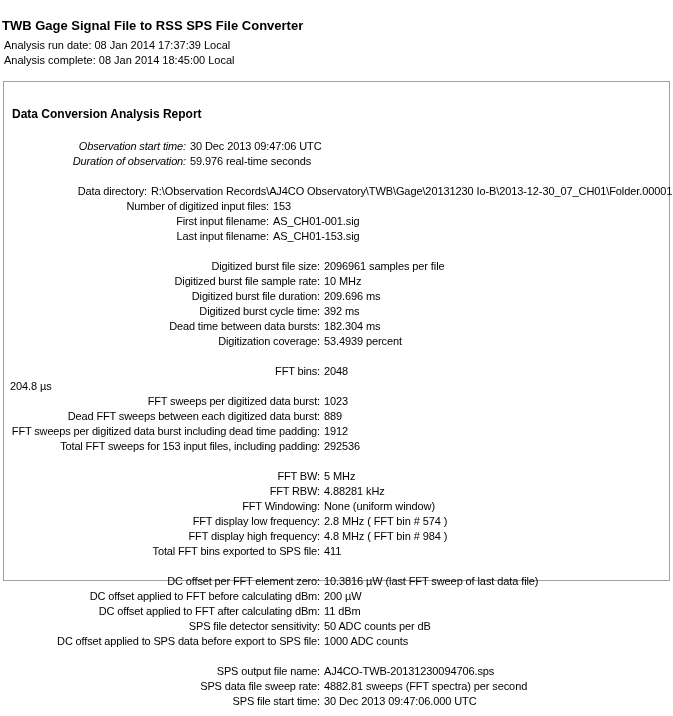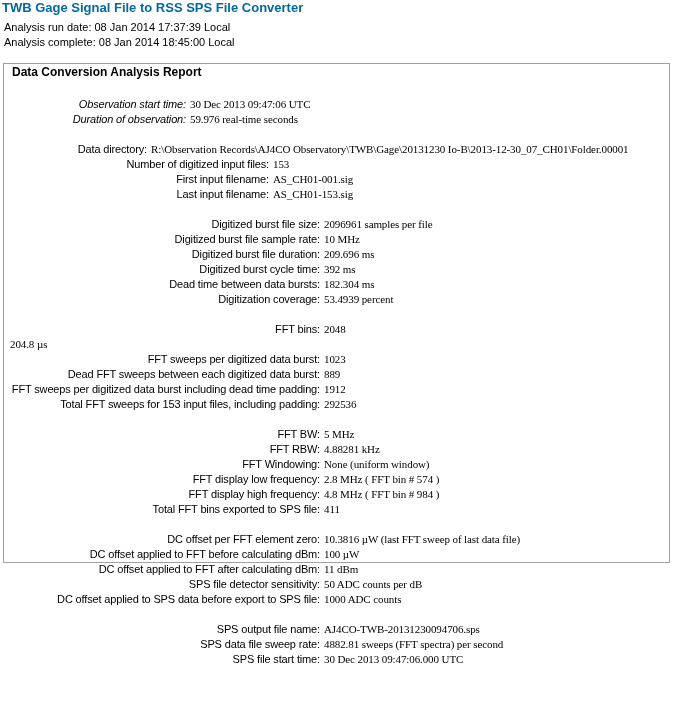--- a/index.html
+++ b/index.html
@@ -3,49 +3,49 @@
 <meta charset="utf-8">
 <style>
   html,body{margin:0;padding:0;background:#ffffff;}
   body{
     width:673px;height:716px;
     font-family:"Liberation Sans",sans-serif;
     color:#000;
     overflow:hidden;
   }
   .app-title{
-    margin:0 0 0 2px;
-    font-size:13px;font-weight:bold;color:#0369a1;
+    margin:18px 0 0 2px;
+    font-size:13px;font-weight:bold;color:#000000;
     line-height:16px;white-space:nowrap;
   }
   .meta{
     margin-left:4px;font-size:11px;line-height:15px;white-space:nowrap;
   }
   .meta-block{margin-top:4px;}
   .report-panel{
     margin:13px 3px 0 3px;
     border:1px solid #a0a0a0;
     height:500px;
     box-sizing:border-box;
-    padding:1px 2px 0 2px;
+    padding:25px 2px 0 2px;
     background:#fff;
   }
   .report-title{
     margin-left:6px;
     font-size:12px;font-weight:bold;line-height:14px;
     margin-bottom:18px;white-space:nowrap;
   }
   .group{margin-top:15px;}
   .group:first-of-type{margin-top:0;}
   .row{display:flex;line-height:15px;font-size:11px;}
   .lbl{
     display:flex;justify-content:flex-end;
     white-space:nowrap;letter-spacing:-0.15px;
   }
-  .val{margin-left:4px;white-space:nowrap;letter-spacing:-0.1px;font-family:Liberation Serif, serif;}
+  .val{margin-left:4px;white-space:nowrap;letter-spacing:-0.1px;}
   .g-obs .lbl{flex:0 0 180px;font-style:italic;}
   .g-files .lbl{flex:0 0 263px;}
   .g-files .row:first-child .lbl{flex:0 0 141px;}
   .g-burst .lbl,.g-fft .lbl,.g-fftparams .lbl,.g-dc .lbl,.g-sps .lbl{flex:0 0 314px;}
 </style>
 </head>
 <body>
 
 <div class="app-title">TWB Gage Signal File to RSS SPS File Converter</div>
 <div class="meta-block">
@@ -161,21 +161,21 @@
           <span class="val">411</span>
         </div>
       </div>
       <div class="group g-dc">
         <div class="row">
           <span class="lbl">DC offset per FFT element zero:</span>
           <span class="val">10.3816 µW (last FFT sweep of last data file)</span>
         </div>
         <div class="row">
           <span class="lbl">DC offset applied to FFT before calculating dBm:</span>
-          <span class="val">100 µW</span>
+          <span class="val">200 µW</span>
         </div>
         <div class="row">
           <span class="lbl">DC offset applied to FFT after calculating dBm:</span>
           <span class="val">11 dBm</span>
         </div>
         <div class="row">
           <span class="lbl">SPS file detector sensitivity:</span>
           <span class="val">50 ADC counts per dB</span>
         </div>
         <div class="row">

